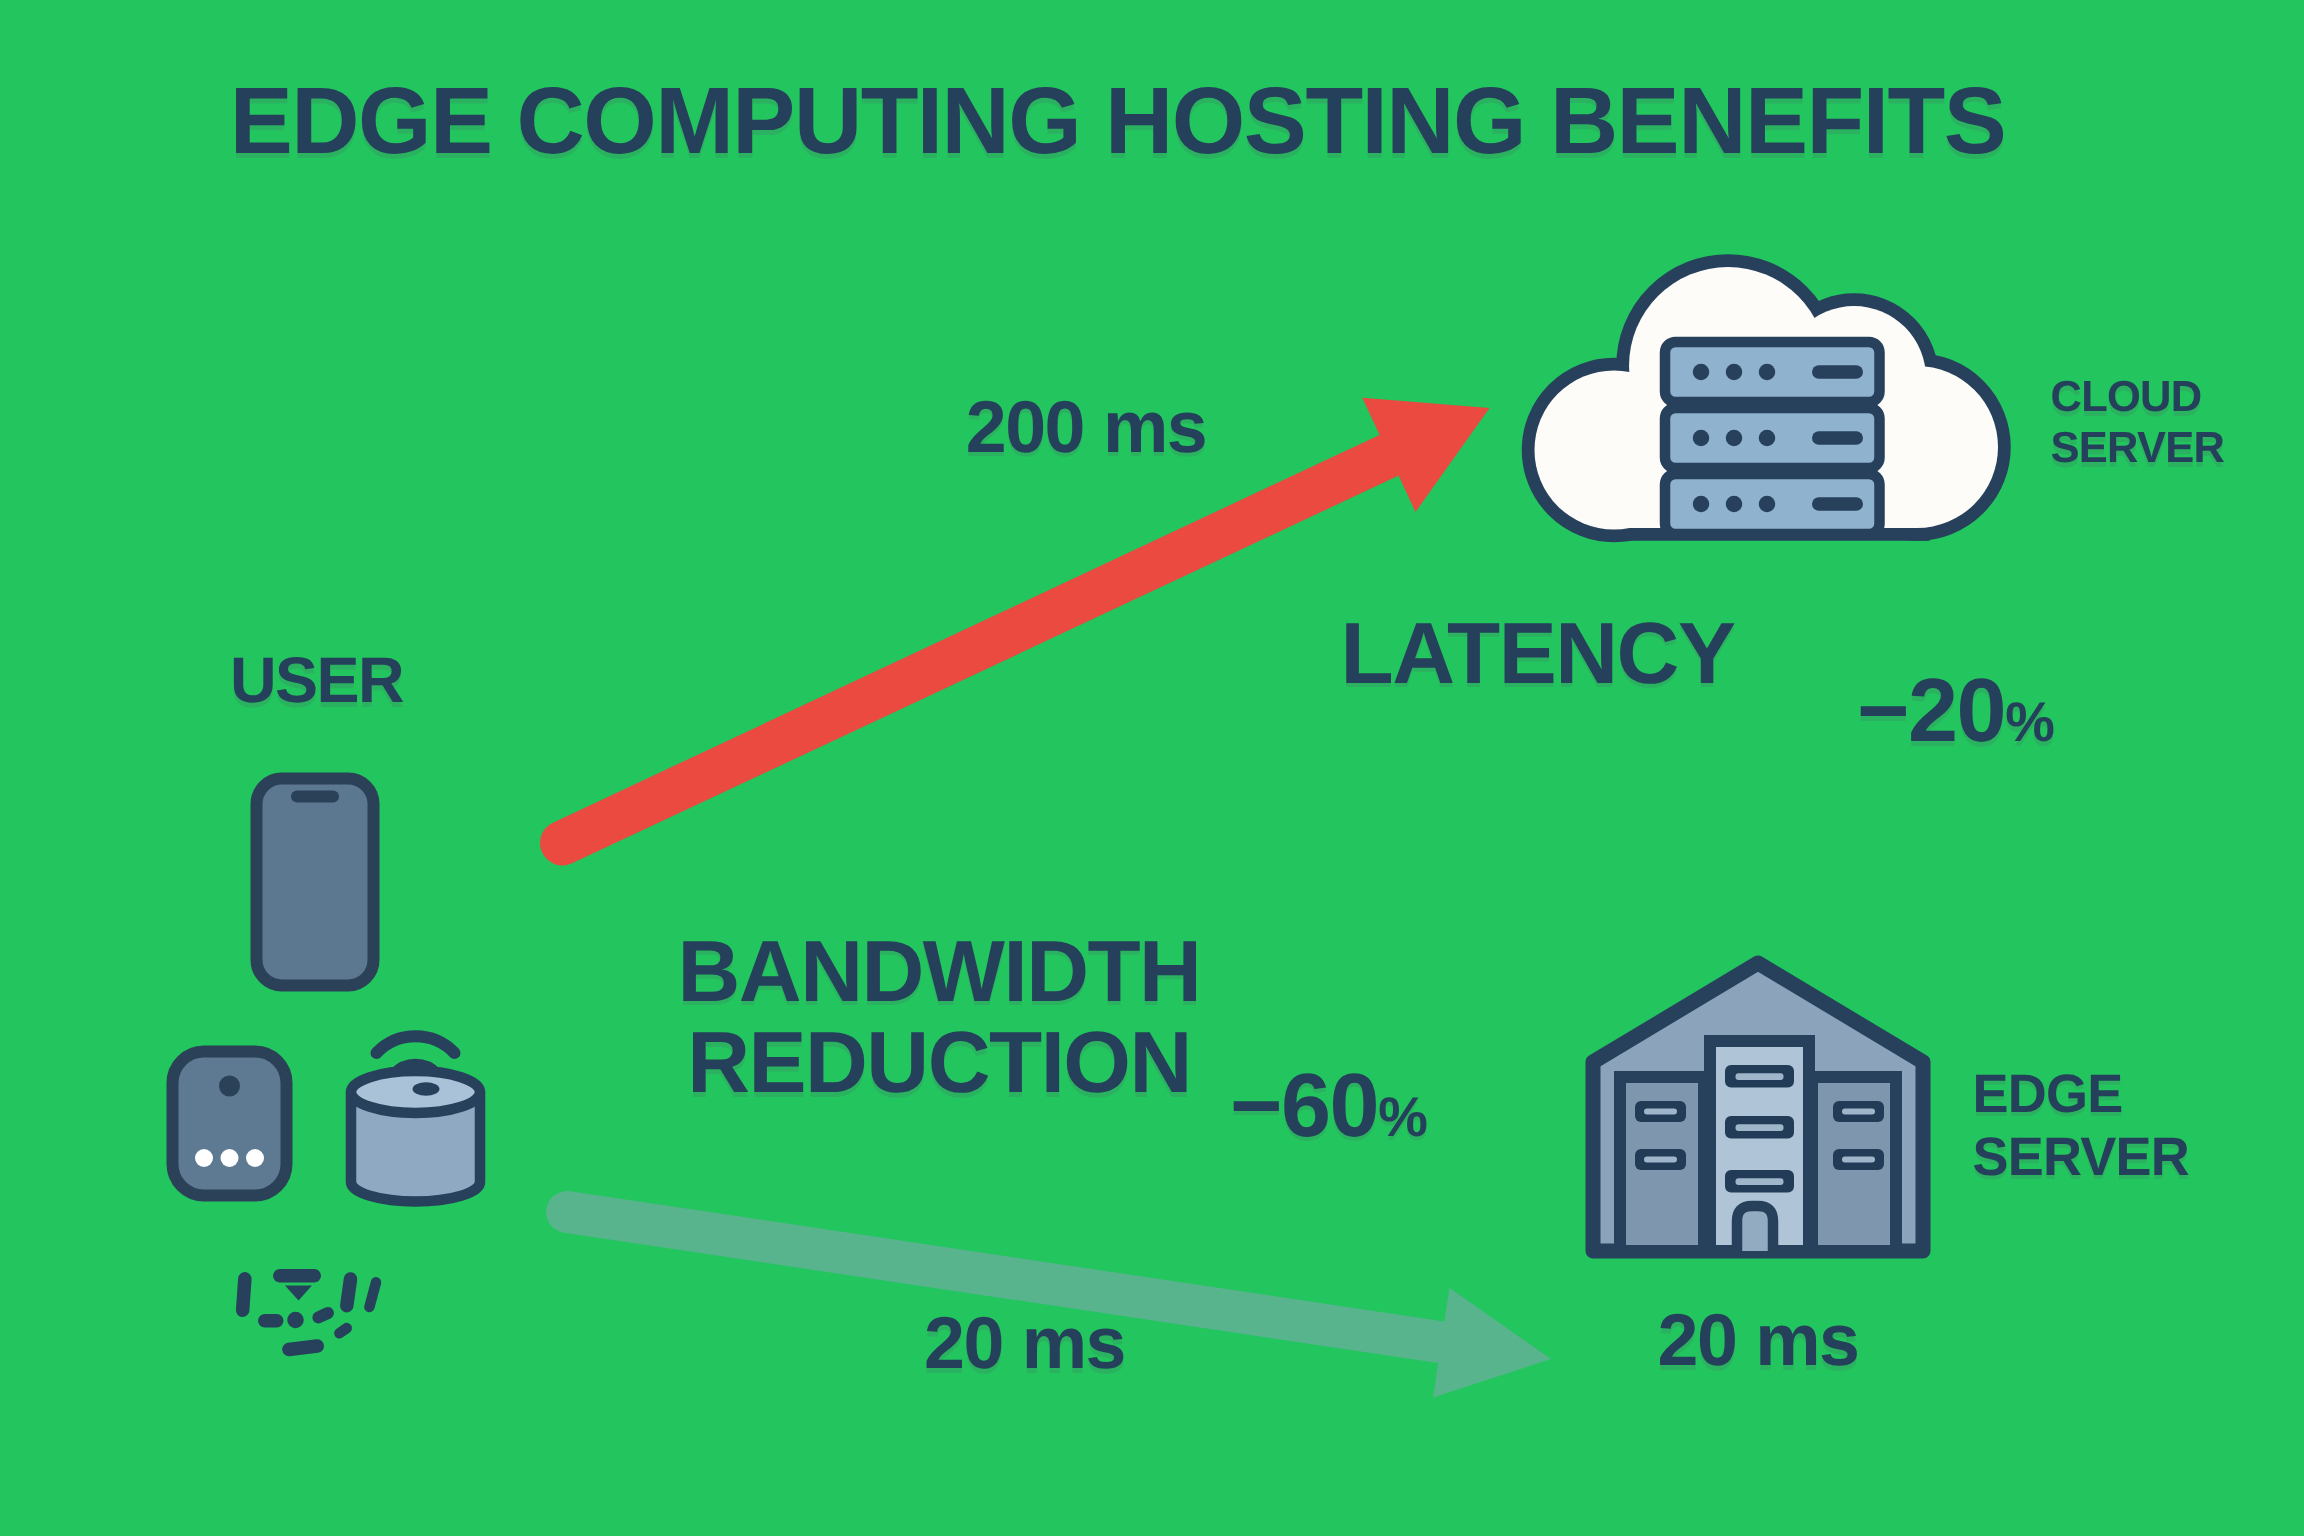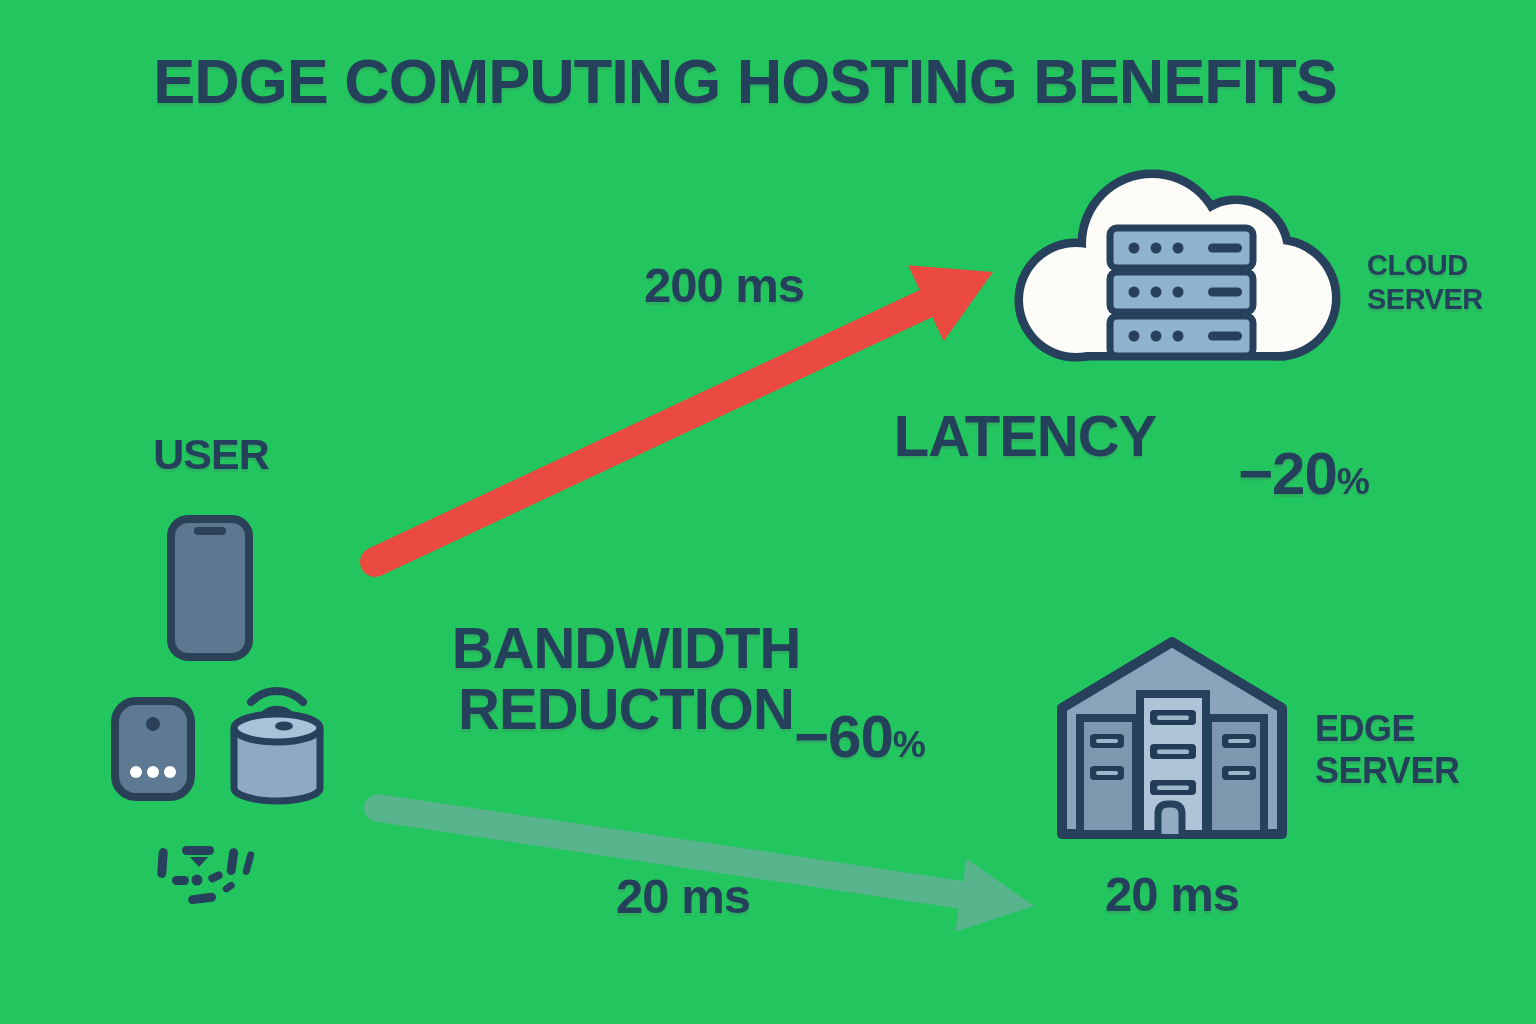--- a/index.html
+++ b/index.html
@@ -58,21 +58,21 @@
     <div>LATENCY</div>
   </div>
   <div class="txt pct-val" style="left:1238px; top:442px;">
     <span>−20</span><span class="pct">%</span>
   </div>
 
   <div class="txt t-center benefit" style="left:578px; top:617px;margin-left:48px;">
     <div>BANDWIDTH</div>
     <div>REDUCTION</div>
   </div>
-  <div class="txt pct-val" style="left:794px; top:705px;text-align:center;">
+  <div class="txt pct-val" style="left:820px; top:705px;text-align:center;">
     <span>−60</span><span class="pct">%</span>
   </div>
 
   <div class="txt t-center node-label" style="left:211px; top:432px;">USER</div>
 
   <svg style="left:166px; top:514px;" width="88" height="148" viewBox="0 0 88 148">
     <rect x="5" y="5" width="78" height="138" rx="17" fill="#5c7790" stroke="#2a4158" stroke-width="8"></rect>
     <rect x="28" y="13" width="32" height="8" rx="4" fill="#2a4158"></rect>
   </svg>
 

